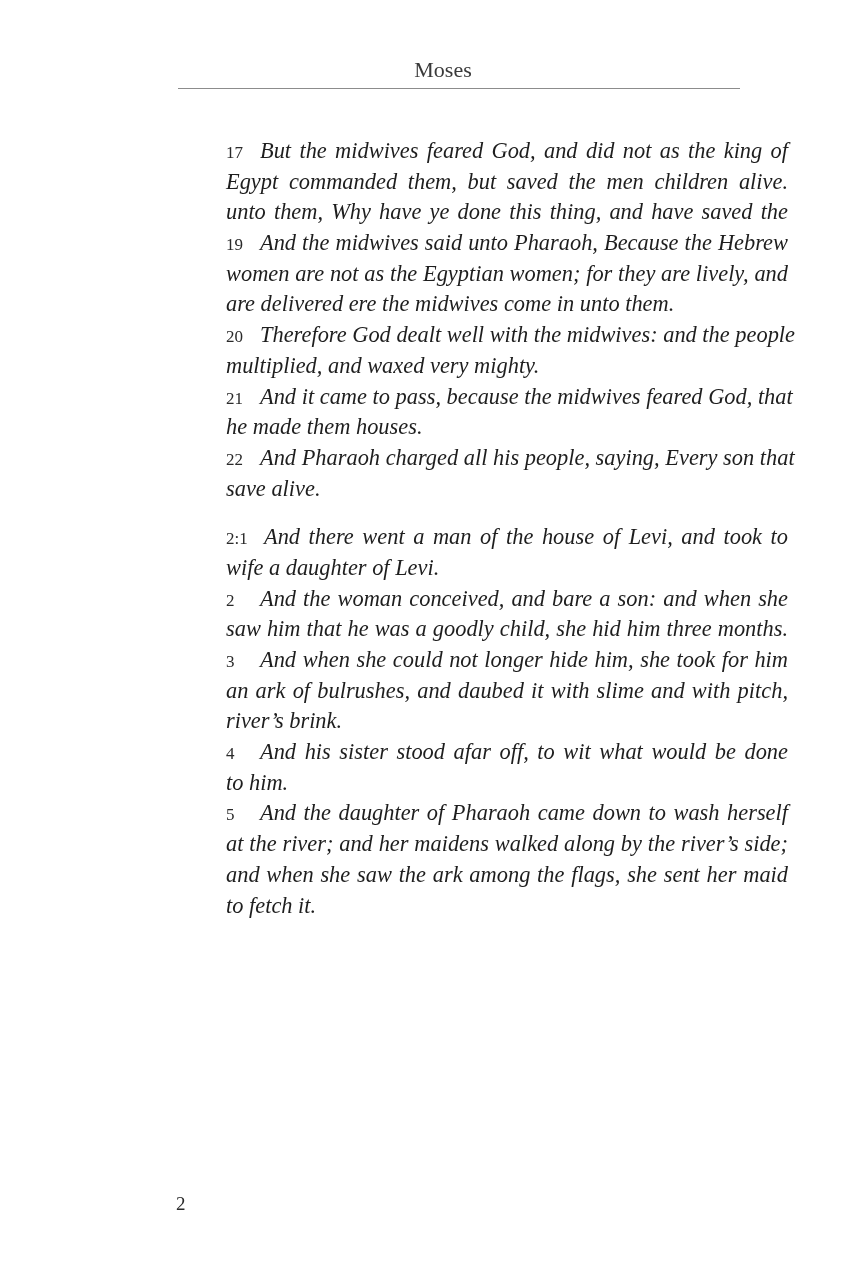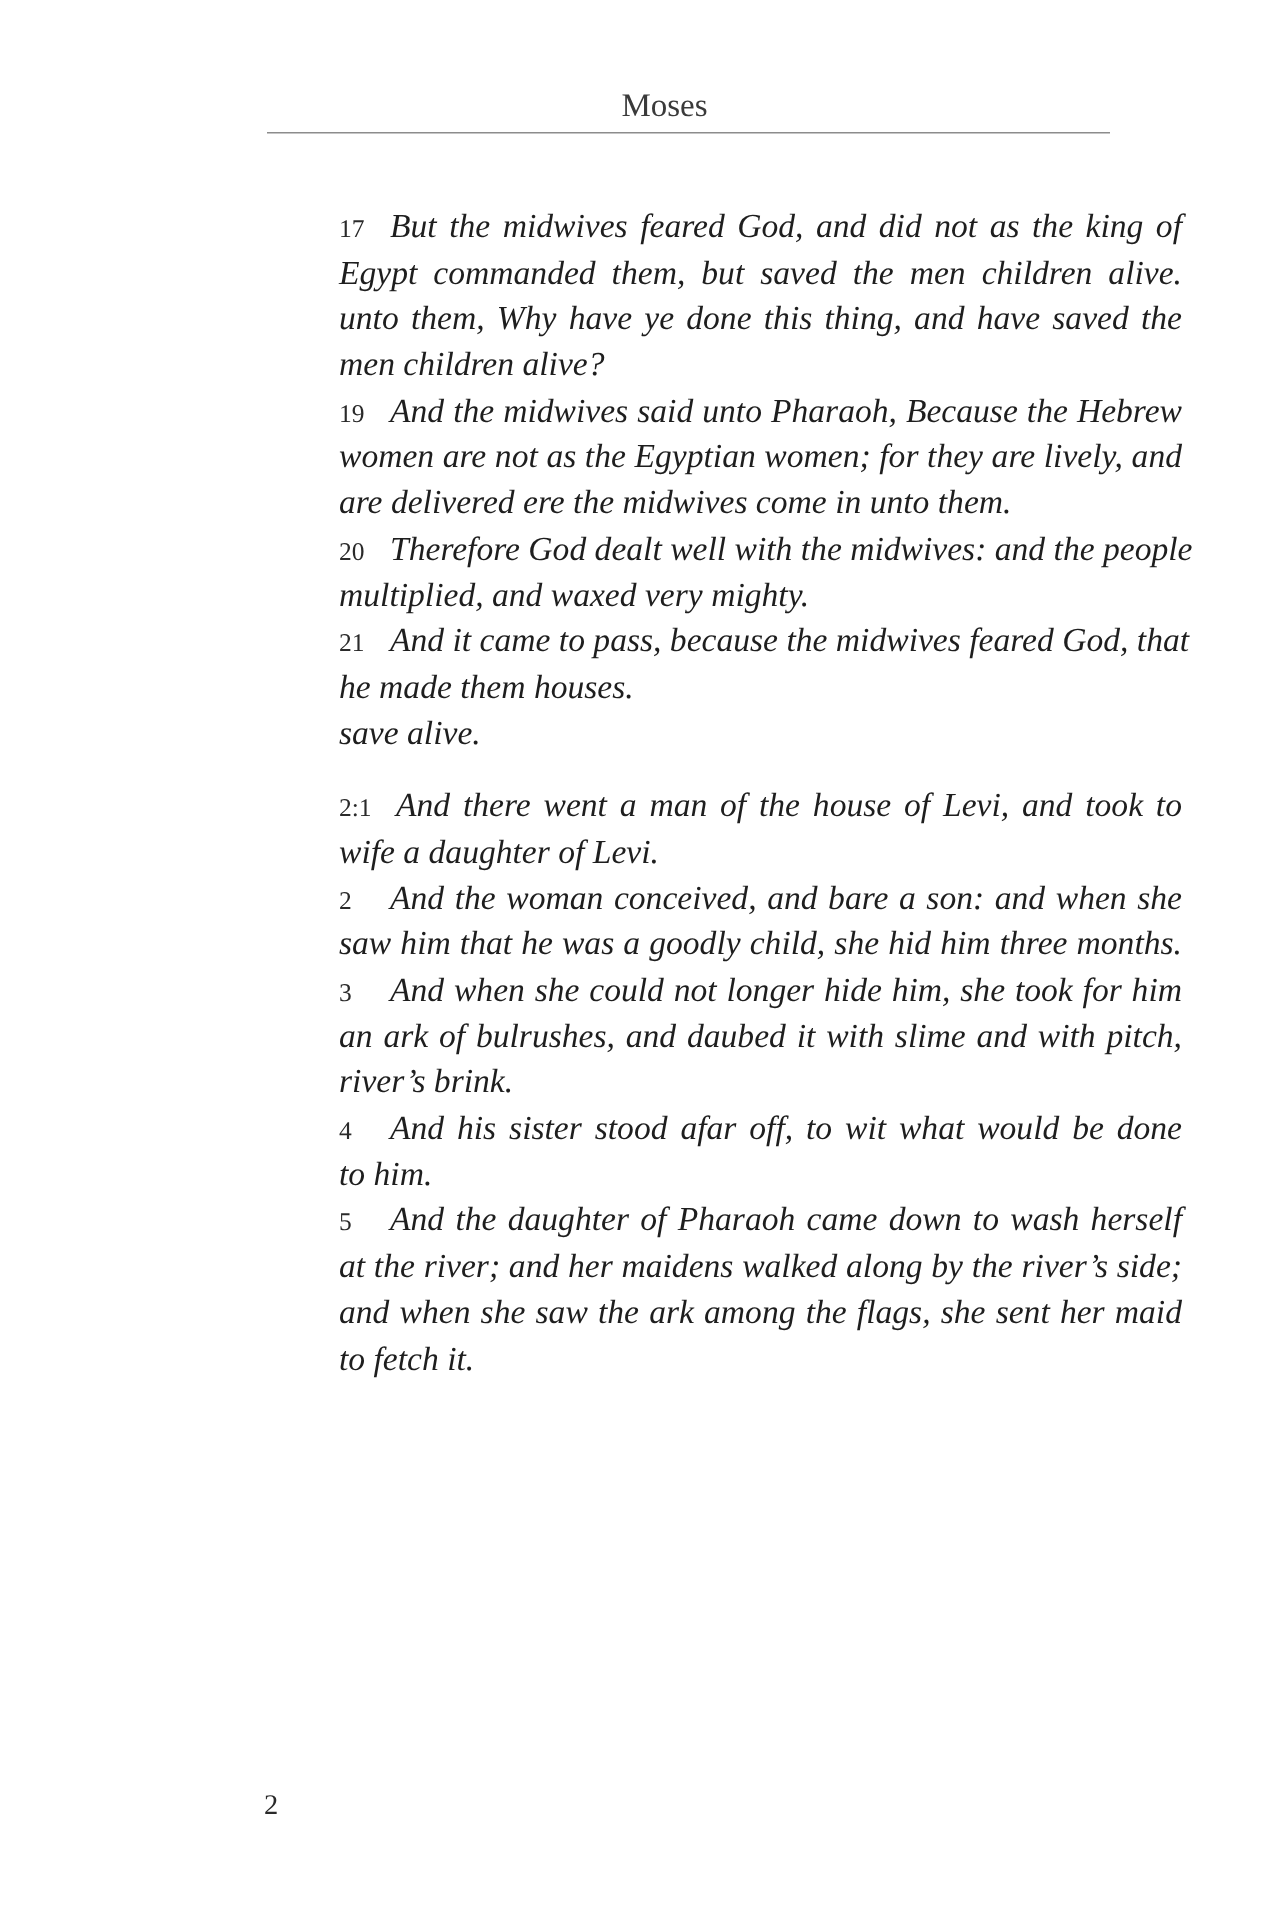--- a/index.html
+++ b/index.html
@@ -87,40 +87,40 @@
 
 <div class="text-block">
 
   <div class="verse">
     <span class="line justify"><span class="vnum w2">17</span><span>But the midwives feared God, and did not as the king of</span></span>
     <span class="line justify">Egypt commanded them, but saved the men children alive.</span>
   </div>
 
   <div class="verse">
     <span class="line justify">unto them, Why have ye done this thing, and have saved the</span>
-    <span class="line">men children alive?</span>
   </div>
 
   <div class="verse">
     <span class="line justify"><span class="vnum w2">19</span><span>And the midwives said unto Pharaoh, Because the Hebrew</span></span>
     <span class="line justify">women are not as the Egyptian women; for they are lively, and</span>
     <span class="line">are delivered ere the midwives come in unto them.</span>
   </div>
 
   <div class="verse">
     <span class="line justify"><span class="vnum w2">20</span><span>Therefore God dealt well with the midwives: and the people</span></span>
     <span class="line">multiplied, and waxed very mighty.</span>
   </div>
 
   <div class="verse">
     <span class="line justify"><span class="vnum w2">21</span><span>And it came to pass, because the midwives feared God, that</span></span>
     <span class="line">he made them houses.</span>
   </div>
 
   <div class="verse">
+    <span class="line justify"><span class="vnum w2">22</span><span>And Pharaoh charged all his people, saying, Every son that</span></span>
     <span class="line">save alive.</span>
   </div>
 
   <div class="chapter-gap"></div>
 
   <div class="verse">
     <span class="line justify"><span class="vnum chap">2:1</span><span>And there went a man of the house of Levi, and took to</span></span>
     <span class="line">wife a daughter of Levi.</span>
   </div>
 

